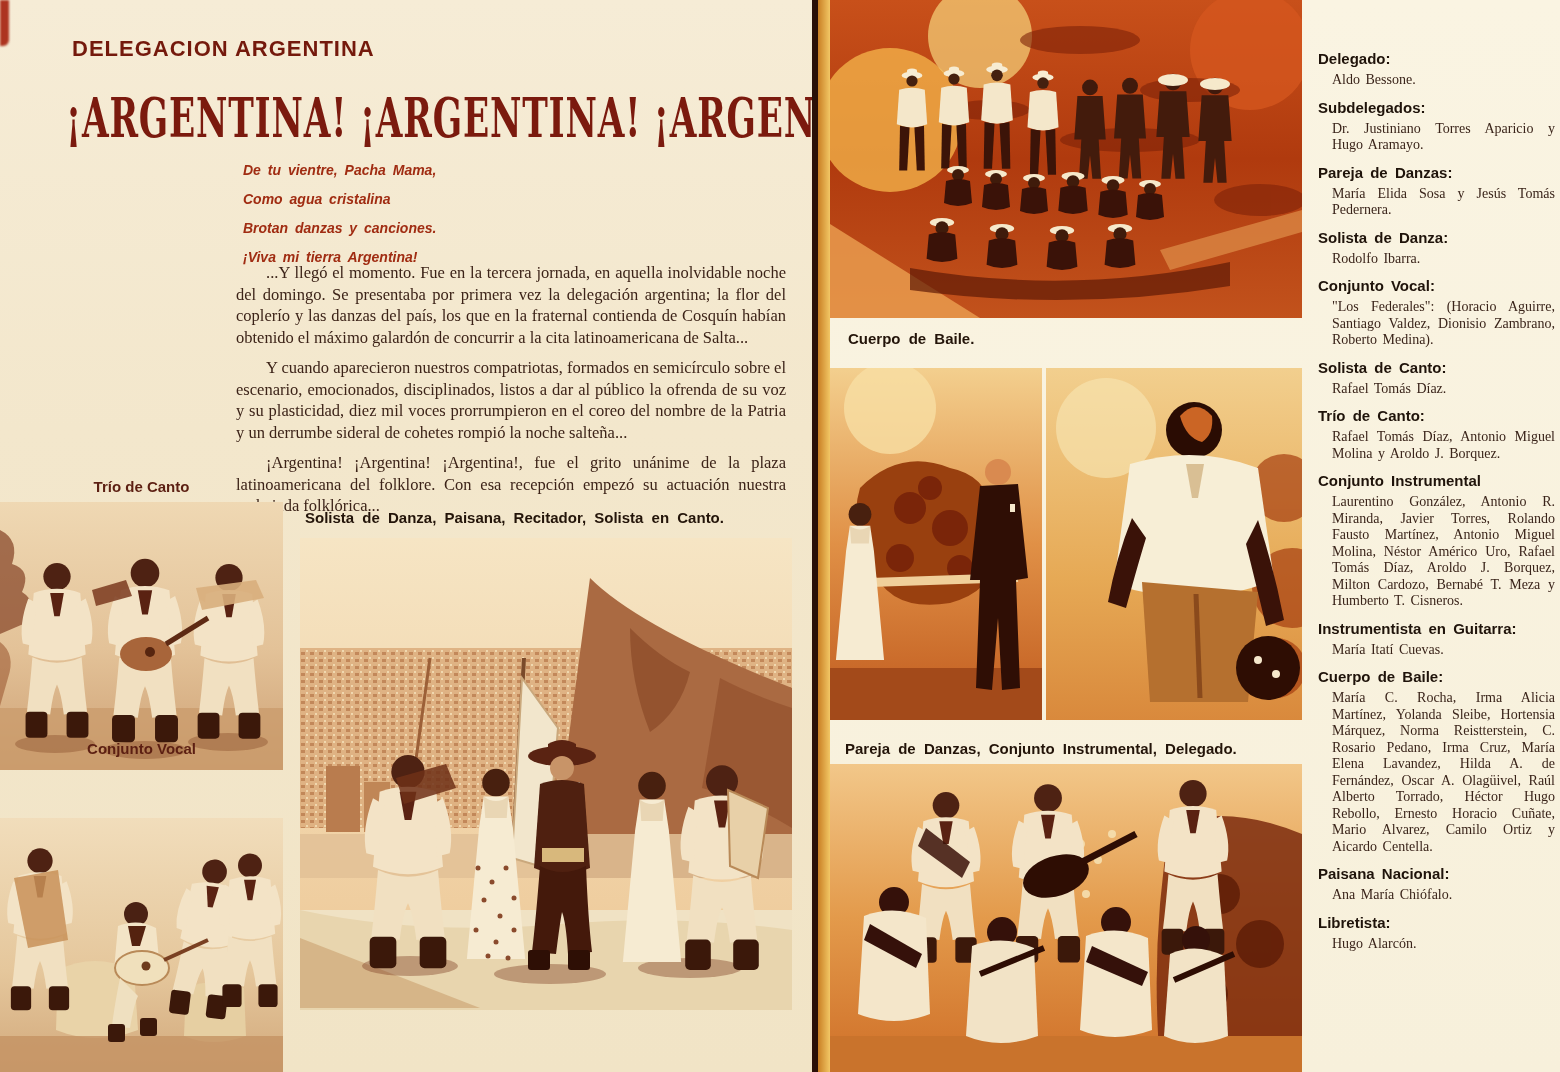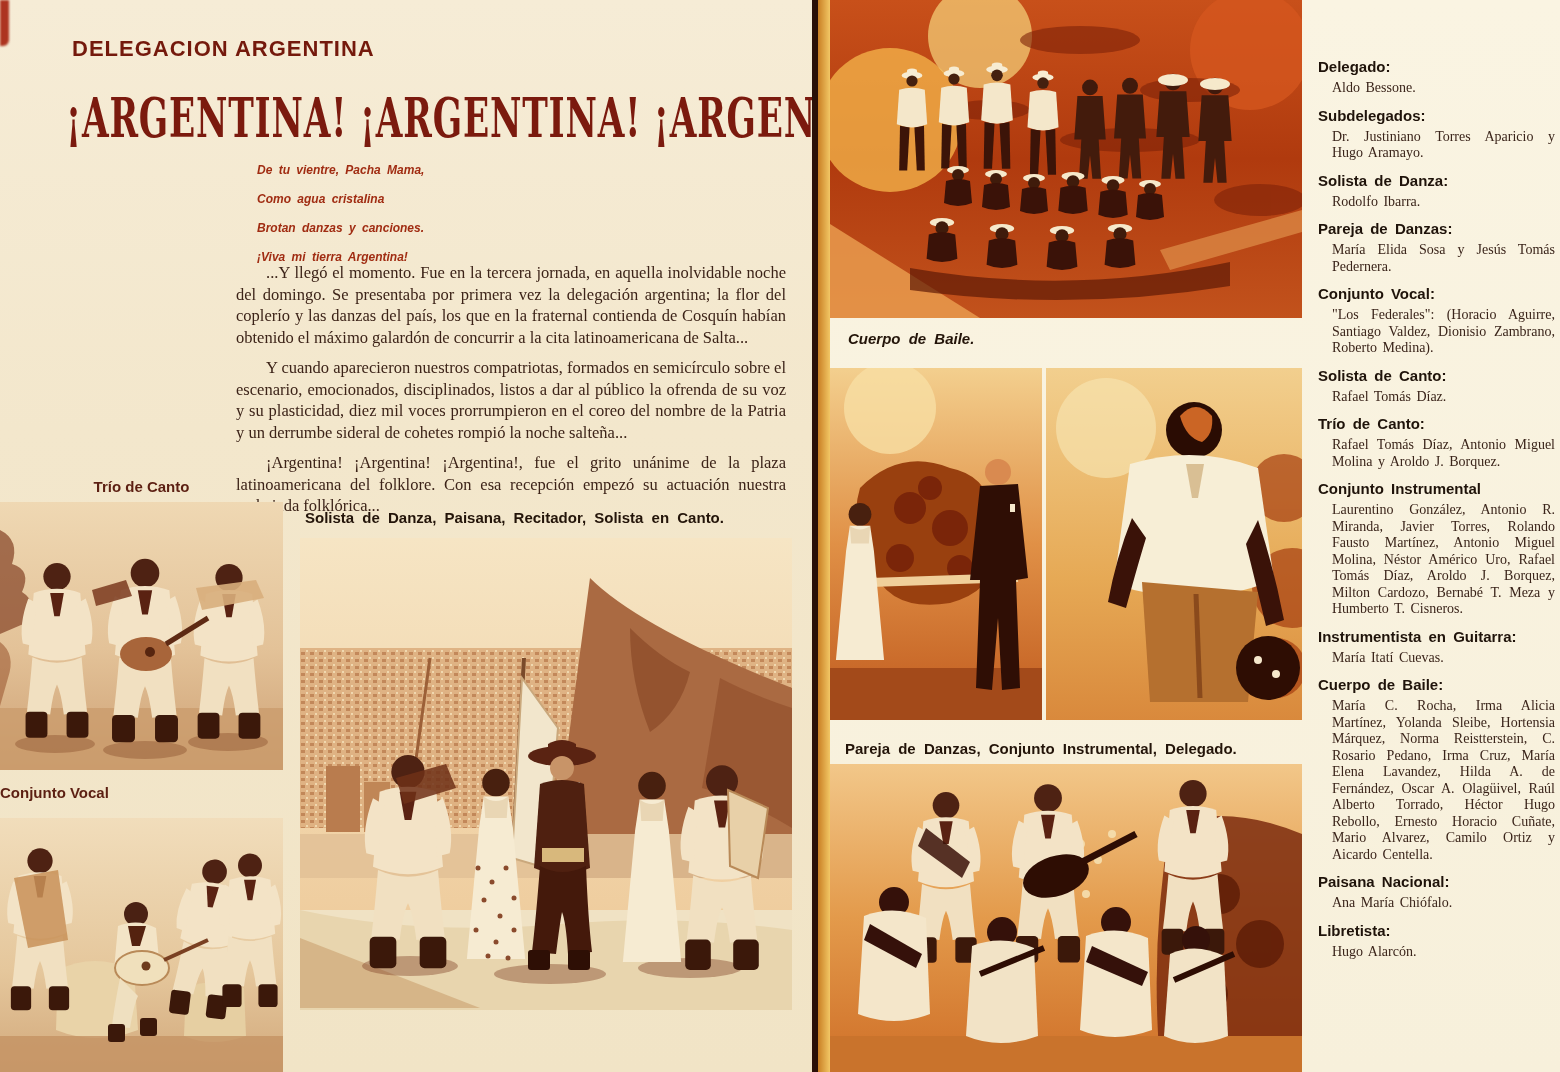--- a/index.html
+++ b/index.html
@@ -10,58 +10,58 @@
   
   .page-left{left:0;top:0;width:812px;height:1072px;
     background:linear-gradient(180deg,#f6ecd6 0%,#f3e7cc 40%,#f1e4c6 100%);}
   .corner-smudge{left:0;top:0;width:9px;height:46px;background:#ad3420;
     border-radius:0 0 6px 0;filter:blur(1px);}
   .kicker{left:72px;top:36px;font-family:"Liberation Sans",sans-serif;
     font-weight:bold;font-size:22px;letter-spacing:1px;color:#74190c;}
   .headline{left:66px;top:86px;width:880px;font-family:"DejaVu Serif",serif;
     font-weight:bold;font-size:43px;color:#7b1a0e;white-space:nowrap;
     transform:scale(.80,1.28);transform-origin:left top;letter-spacing:1px;}
-  .poem{left:257px;top:156px;font-family:"Liberation Sans",sans-serif;
-    font-weight:bold;font-style:italic;font-size:12px;line-height:29px;
+  .poem{left:243px;top:156px;font-family:"Liberation Sans",sans-serif;
+    font-weight:bold;font-style:italic;font-size:14px;line-height:29px;
     color:#a02c12;word-spacing:3px;}
   .bodytext{left:236px;top:262px;width:566px;font-size:16.5px;line-height:21.5px;
     color:#3c2318;text-align:justify;}
   .bodytext p{margin:0 16px 9px 0;text-indent:30px;}
   .cap{font-family:"Liberation Sans",sans-serif;font-weight:bold;font-size:15px;}
   .cap-maroon{color:#5c1f12;}
   .cap-dark{color:#231409;}
   .cap-trio{left:0;top:478px;width:283px;text-align:center;}
-  .cap-cv{left:0;top:784px;width:283px;}
+  .cap-cv{left:0;top:740px;width:283px;text-align:center;}
   .cap-big{left:305px;top:509px;width:490px;word-spacing:4px;}
 
   .photo{overflow:hidden;}
   .photo svg{display:block;width:100%;height:100%;}
   .ph-trio{left:0;top:502px;width:283px;height:268px;}
   .ph-cv{left:0;top:818px;width:283px;height:254px;}
   .ph-big{left:300px;top:538px;width:492px;height:472px;}
 
   
   .gutter-dark{left:812px;top:0;width:6px;height:1072px;background:#2a1007;}
   .gutter-amber{left:818px;top:0;width:12px;height:1072px;
     background:linear-gradient(90deg,#c97f24,#f2c765);}
 
   
   .page-right{left:830px;top:0;width:730px;height:1072px;
     background:linear-gradient(180deg,#faf4e2 0%,#f7f0db 100%);}
   .ph-top{left:830px;top:0;width:472px;height:318px;}
-  .cap-top{left:848px;top:330px;width:420px;word-spacing:4px;font-style:italic;}
+  .cap-top{left:848px;top:330px;width:420px;word-spacing:4px;}
   .ph-midL{left:830px;top:368px;width:212px;height:352px;}
   .ph-midR{left:1046px;top:368px;width:256px;height:352px;}
   .cap-mid{left:845px;top:740px;width:460px;word-spacing:4px;}
   .ph-bot{left:830px;top:764px;width:472px;height:308px;}
 
   .credits{left:1318px;top:50px;width:237px;}
   .credit{margin-bottom:10px;}
   .credit-role{font-family:"Liberation Sans",sans-serif;font-weight:bold;
-    font-size:15px;color:#1f130a;margin-bottom:5px;word-spacing:3px;margin-top:8px;}
+    font-size:15px;color:#1f130a;margin-bottom:5px;word-spacing:3px;}
   .credit-names{font-size:14px;line-height:16.5px;color:#3a241a;
     padding-left:14px;text-align:justify;word-spacing:2px;}
 </style>
 </head>
 <body>
 
 <svg width="0" height="0" style="position:absolute" aria-hidden="true">
   <defs>
     <symbol id="sym-gaucho" viewBox="0 0 60 132">
       <circle cx="30" cy="13" r="10" fill="#4e2213"></circle>
@@ -409,28 +409,28 @@
   <div class="abs credits">
     <div class="credit">
       <div class="credit-role">Delegado:</div>
       <div class="credit-names">Aldo Bessone.</div>
     </div>
     <div class="credit">
       <div class="credit-role">Subdelegados:</div>
       <div class="credit-names">Dr. Justiniano Torres Aparicio y Hugo Aramayo.</div>
     </div>
     <div class="credit">
+      <div class="credit-role">Pareja de Danzas:</div>
+      <div class="credit-names">María Elida Sosa y Jesús Tomás Pedernera.</div>
+    </div>
+    <div class="credit">
       <div class="credit-role">Solista de Danza:</div>
       <div class="credit-names">Rodolfo Ibarra.</div>
     </div>
     <div class="credit">
-      <div class="credit-role">Pareja de Danzas:</div>
-      <div class="credit-names">María Elida Sosa y Jesús Tomás Pedernera.</div>
-    </div>
-    <div class="credit">
       <div class="credit-role">Conjunto Vocal:</div>
       <div class="credit-names">"Los Federales": (Horacio Aguirre, Santiago Valdez, Dionisio Zambrano, Roberto Medina).</div>
     </div>
     <div class="credit">
       <div class="credit-role">Solista de Canto:</div>
       <div class="credit-names">Rafael Tomás Díaz.</div>
     </div>
     <div class="credit">
       <div class="credit-role">Trío de Canto:</div>
       <div class="credit-names">Rafael Tomás Díaz, Antonio Miguel Molina y Aroldo J. Borquez.</div>

